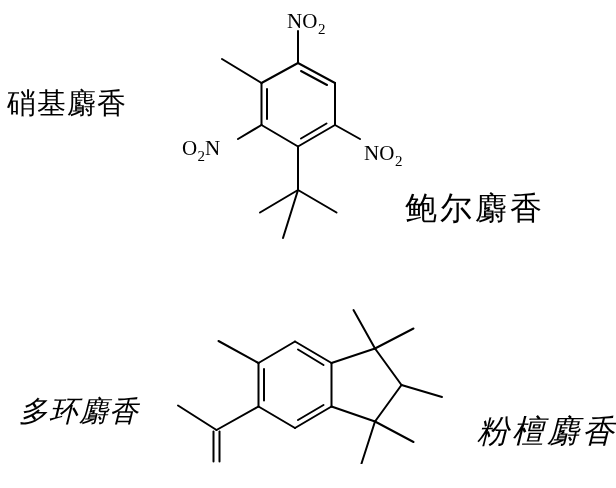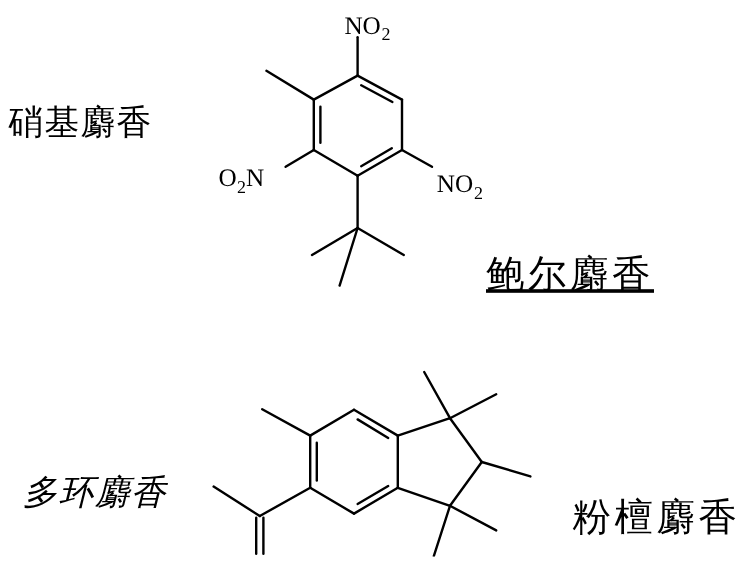--- a/index.html
+++ b/index.html
@@ -35,23 +35,23 @@
   .cjk-label {
     position: absolute;
     font-family: "Liberation Serif", "DejaVu Serif", serif;
     color: #000000;
     line-height: 1;
     white-space: nowrap;
   }
   .cjk-sm { font-size: 29px; letter-spacing: 1px; }
   .cjk-lg { font-size: 32px; letter-spacing: 3px; }
   #label-top-left     { left: 7px;   top: 89px;  }
-  #label-top-right    { left: 405px; top: 212px; text-decoration: underline; }
+  #label-top-right    { left: 405px; top: 192px; }
   #label-bottom-left  { left: 19px;   top: 397px; font-style: italic; }
-  #label-bottom-right { left: 477px; top: 415px; }
+  #label-bottom-right { left: 477px; top: 415px; font-style: italic; }
 </style>
 </head>
 <body>
 
 <div class="canvas">
 
   <svg width="616" height="488" viewBox="0 0 616 488">
 
     <g>
       <g>

